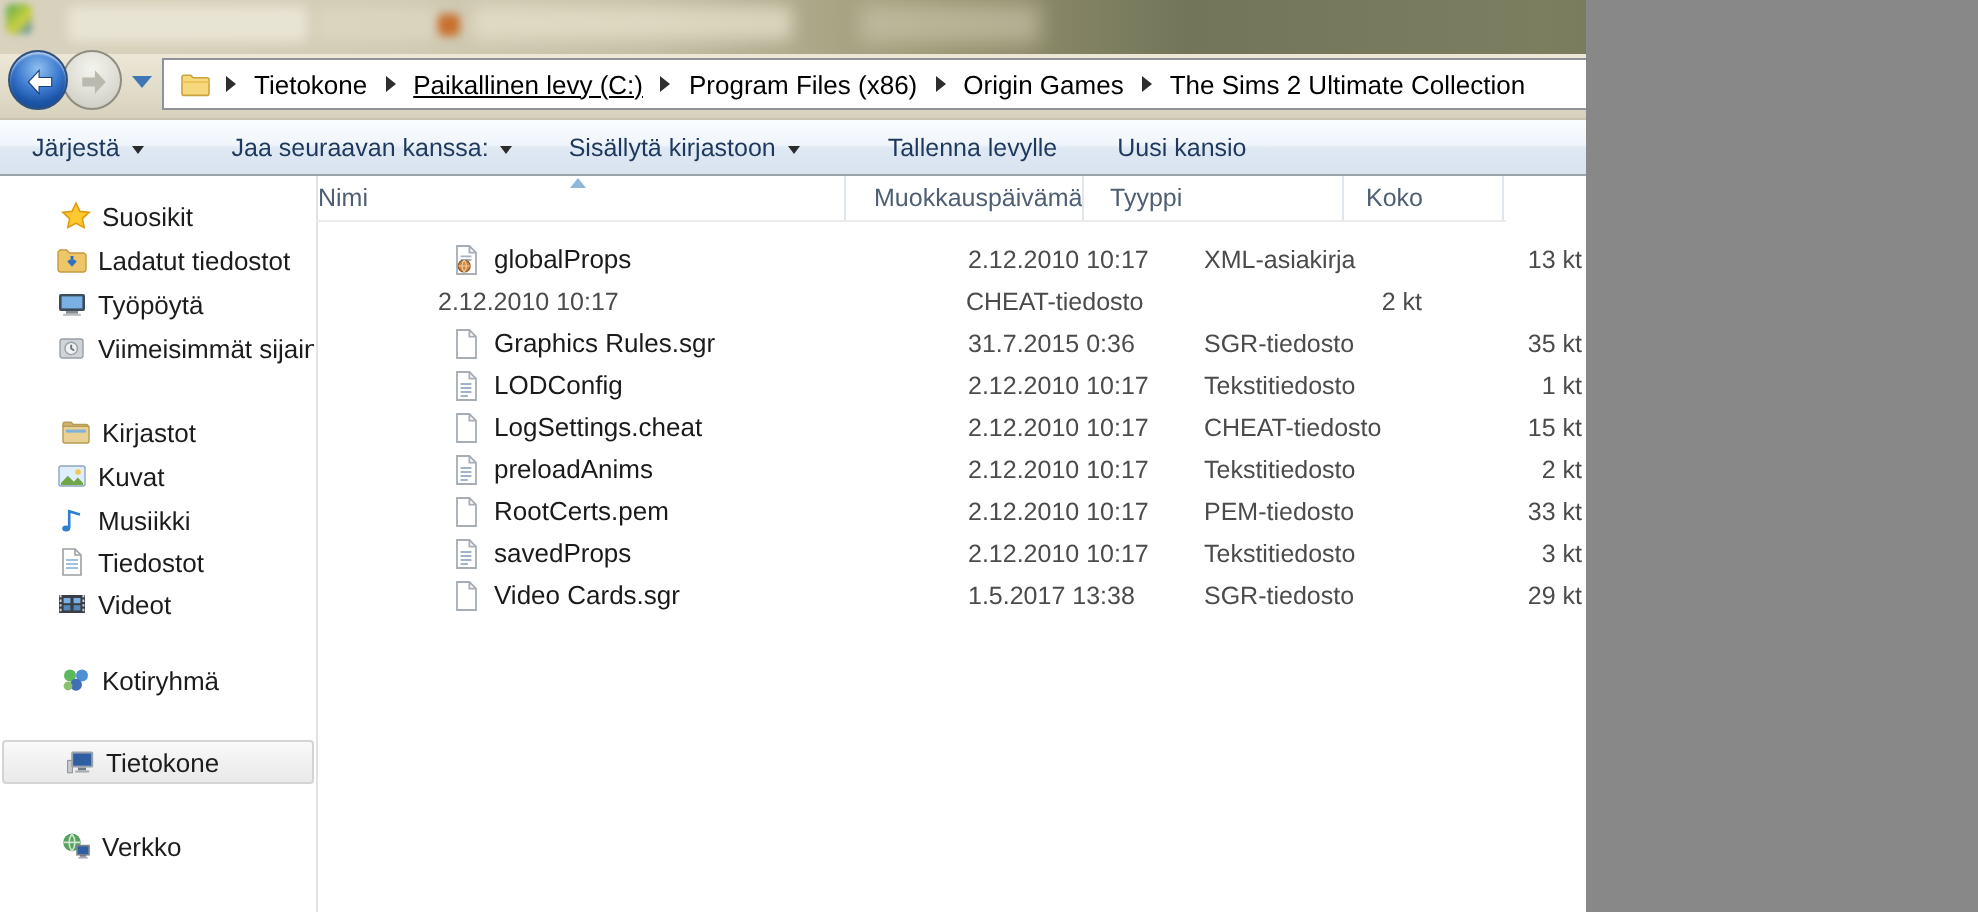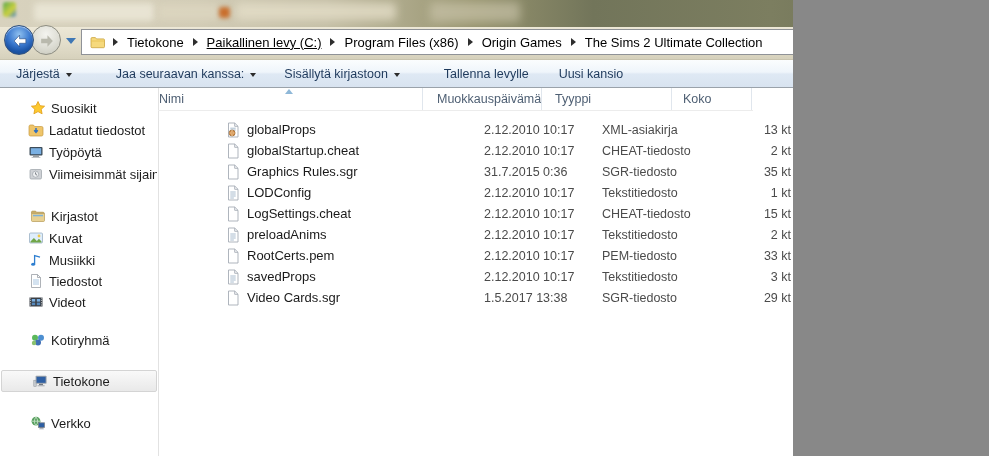--- a/index.html
+++ b/index.html
@@ -350,30 +350,20 @@
                 <path d="M4.2 11h5.8M7.1 8a4.6 4.6 0 0 1 0 6M7.1 8a4.6 4.6 0 0 0 0 6" stroke="#f0cfa0" stroke-width=".6" fill="none"></path>
               </svg>
             </span>
             <span class="fname" data-name="file-name">globalProps</span>
           </div>
           <div class="cell c-date" data-name="file-modified-date">2.12.2010 10:17</div>
           <div class="cell c-type" data-name="file-type">XML-asiakirja</div>
           <div class="cell c-size" data-name="file-size">13 kt</div>
         </div>
         <div class="row" data-name="file-row">
-          <div class="cell c-name">
-            <span class="fi" data-name="blank-file-icon">
-              <svg class="i-blank" width="16" height="16" viewBox="0 0 16 16">
-                <path d="M3.5 1h6.2L13 4.3V15H3.5z" fill="#fff" stroke="#a6adb5" stroke-width=".9"></path>
-                <path d="M9.7 1v3.3H13" fill="none" stroke="#a6adb5" stroke-width=".9"></path>
-              </svg>
-
-            </span>
-            <span class="fname" data-name="file-name">globalStartup.cheat</span>
-          </div>
           <div class="cell c-date" data-name="file-modified-date">2.12.2010 10:17</div>
           <div class="cell c-type" data-name="file-type">CHEAT-tiedosto</div>
           <div class="cell c-size" data-name="file-size">2 kt</div>
         </div>
         <div class="row" data-name="file-row">
           <div class="cell c-name">
             <span class="fi" data-name="blank-file-icon">
               <svg class="i-blank" width="16" height="16" viewBox="0 0 16 16">
                 <path d="M3.5 1h6.2L13 4.3V15H3.5z" fill="#fff" stroke="#a6adb5" stroke-width=".9"></path>
                 <path d="M9.7 1v3.3H13" fill="none" stroke="#a6adb5" stroke-width=".9"></path>

